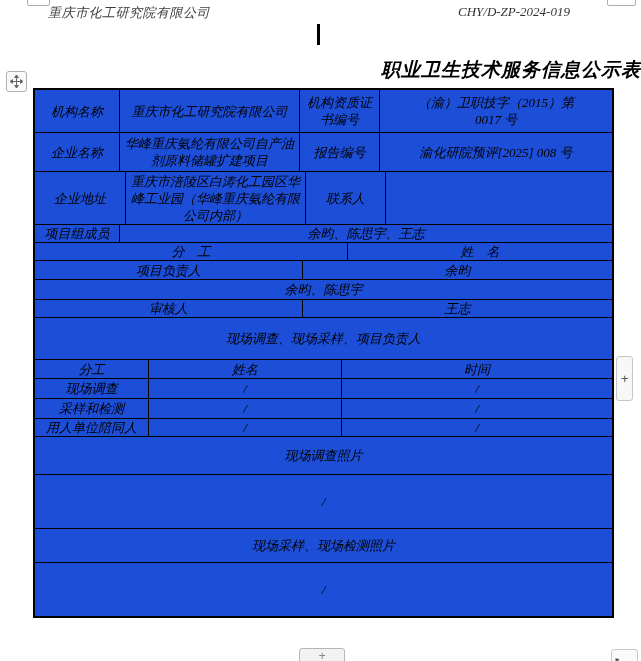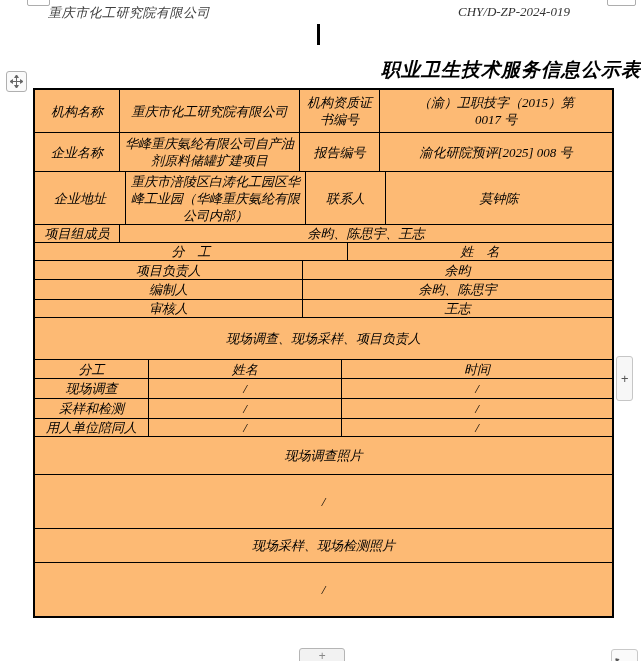--- a/index.html
+++ b/index.html
@@ -12,21 +12,21 @@
   .hdr-right{position:absolute;left:458px;top:4px;font-size:13px;color:#333;}
   .cursor{position:absolute;left:317px;top:24px;width:3px;height:21px;background:#000;}
   .pbox{position:absolute;border:1px solid #adadad;border-radius:2px;background:#fff;}
   .pbox.tl{left:27px;top:-12px;width:21px;height:16px;}
   .pbox.tr{left:607px;top:-12px;width:27px;height:16px;}
   .title{position:absolute;left:0;top:57px;width:100%;text-align:right;
          font-size:19px;font-weight:bold;letter-spacing:1px;}
   .move-handle{position:absolute;left:6px;top:71px;width:19px;height:19px;border:1px solid #b0b0b0;
         border-radius:3px;background:#fafafa;display:flex;align-items:center;justify-content:center;}
   .tbl{position:absolute;left:33px;top:88px;width:581px;border:2px solid #000;box-sizing:border-box;
-       background:#fdba74;}
+       background:#1d4ed8;}
   .row{display:flex;border-bottom:1px solid #000;box-sizing:border-box;}
   .row.last{border-bottom:none;}
   .cell{border-right:1px solid #000;box-sizing:border-box;display:flex;align-items:center;
         justify-content:center;text-align:center;font-size:13px;line-height:17px;padding:0 2px;}
   .cell.end{border-right:none;flex:1;}
   .prewrap{white-space:pre-line;}
   .plus-col{position:absolute;left:616px;top:356px;width:15px;height:43px;border:1px solid #c6c6c6;
         border-radius:3px;background:#f7f7f7;display:flex;align-items:center;justify-content:center;
         color:#555;font-size:13px;font-family:"Liberation Sans",sans-serif;}
   .ins-row{position:absolute;left:299px;top:648px;width:44px;height:22px;border:1px solid #b5b5b5;
@@ -73,37 +73,35 @@
     <div class="row" style="height:39px">
       <div class="cell" style="width:85px">企业名称</div>
       <div class="cell" style="width:180px">华峰重庆氨纶有限公司自产油剂原料储罐扩建项目</div>
       <div class="cell" style="width:80px">报告编号</div>
       <div class="cell end">渝化研院预评[2025] 008 号</div>
     </div>
     <div class="row" style="height:53px">
       <div class="cell" style="width:91px">企业地址</div>
       <div class="cell" style="width:180px">重庆市涪陵区白涛化工园区华峰工业园（华峰重庆氨纶有限公司内部）</div>
       <div class="cell" style="width:80px">联系人</div>
-      <div class="cell end">莫钟陈</div>
     </div>
     <div class="row" style="height:18px">
       <div class="cell" style="width:85px">项目组成员</div>
       <div class="cell end">余昀、陈思宇、王志</div>
     </div>
 
     <div class="row" style="height:18px">
       <div class="cell" style="width:313px">分　工</div>
       <div class="cell end">姓　名</div>
     </div>
     <div class="row" style="height:19px">
       <div class="cell" style="width:268px">项目负责人</div>
       <div class="cell end">余昀</div>
     </div>
     <div class="row" style="height:20px">
-      <div class="cell" style="width:268px">编制人</div>
       <div class="cell end">余昀、陈思宇</div>
     </div>
     <div class="row" style="height:18px">
       <div class="cell" style="width:268px">审核人</div>
       <div class="cell end">王志</div>
     </div>
 
     <div class="row" style="height:42px">
       <div class="cell end">现场调查、现场采样、项目负责人</div>
     </div>

